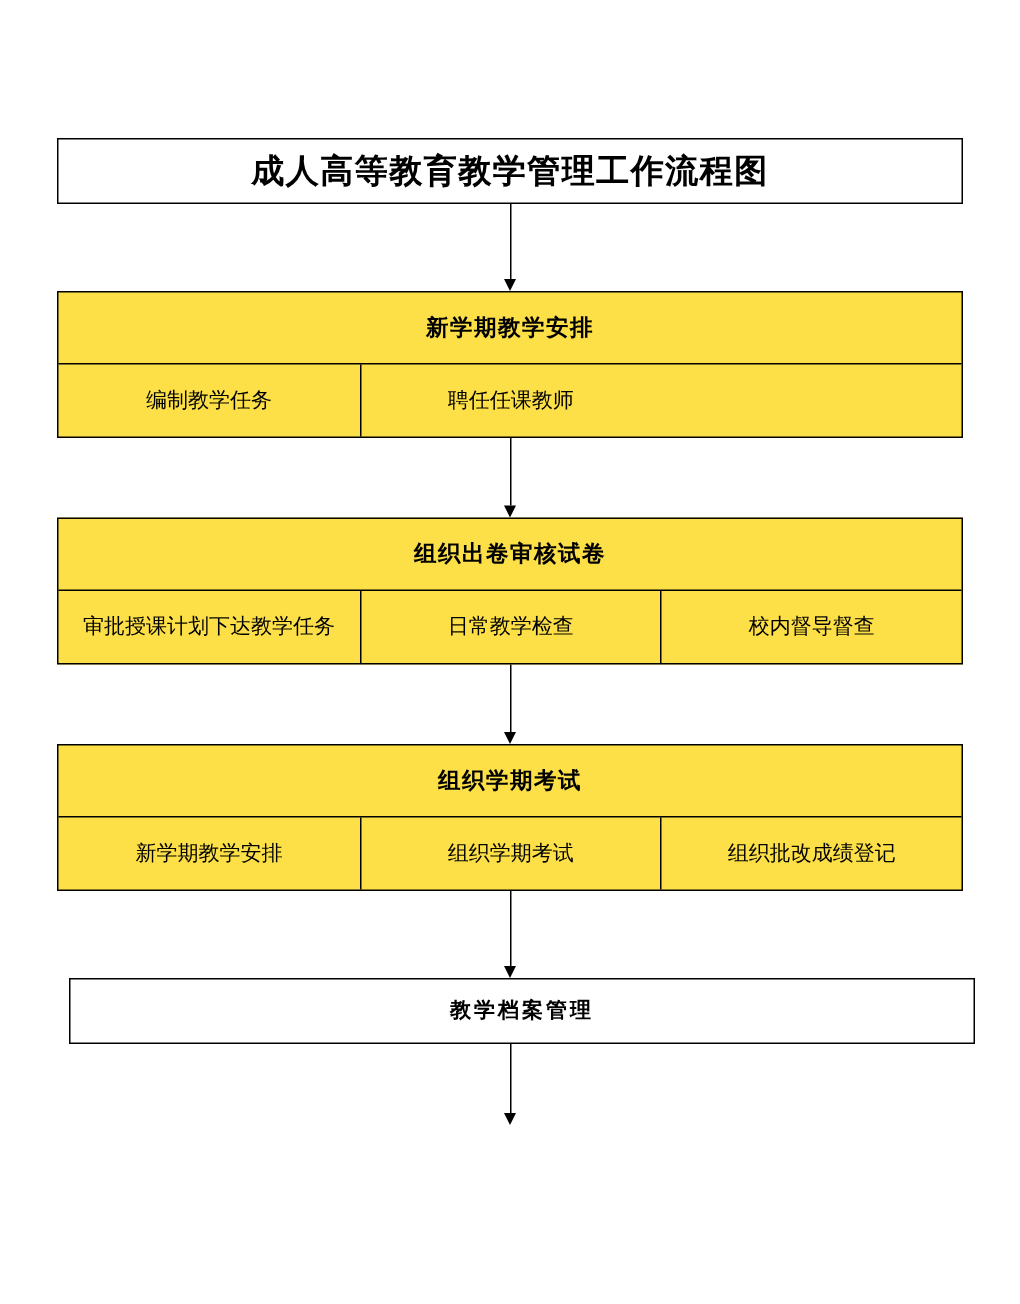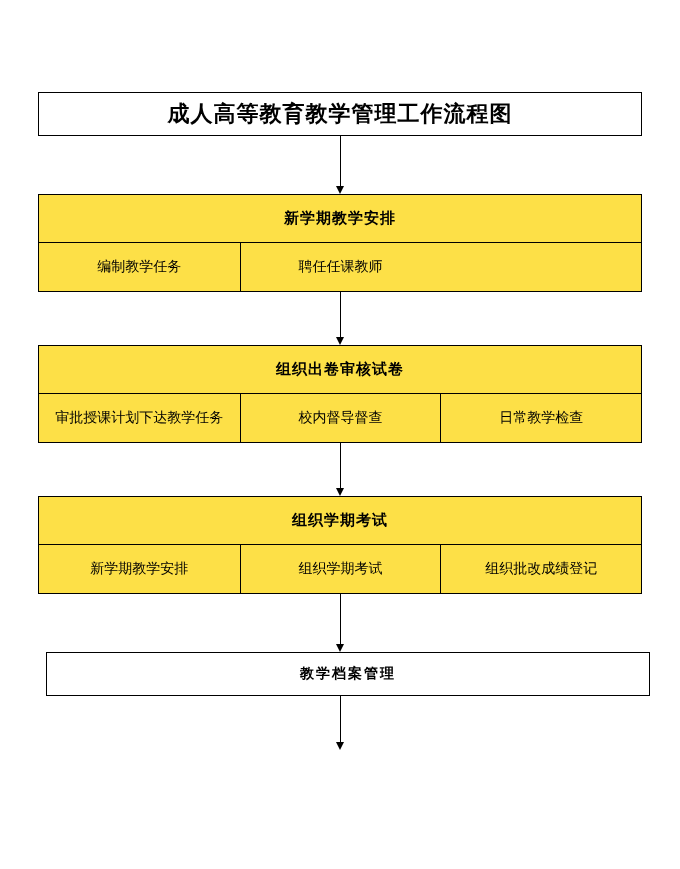--- a/index.html
+++ b/index.html
@@ -122,22 +122,22 @@
 
   <div class="arrow arrow-2">
     <span class="line"></span>
     <span class="head"></span>
   </div>
 
   <div class="stage">
     <div class="stage-header">组织出卷审核试卷</div>
     <div class="stage-cells">
       <div class="stage-cell">审批授课计划下达教学任务</div>
+      <div class="stage-cell">日常教学检查</div>
       <div class="stage-cell">校内督导督查</div>
-      <div class="stage-cell">日常教学检查</div>
     </div>
   </div>
 
   <div class="arrow arrow-3">
     <span class="line"></span>
     <span class="head"></span>
   </div>
 
   <div class="stage">
     <div class="stage-header">组织学期考试</div>

